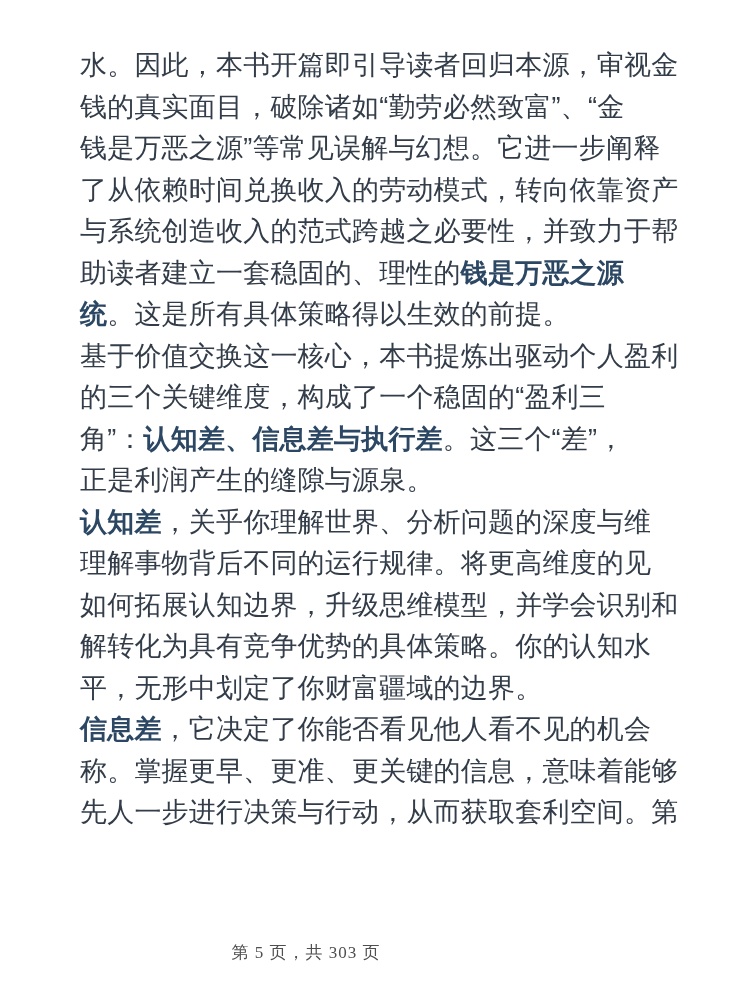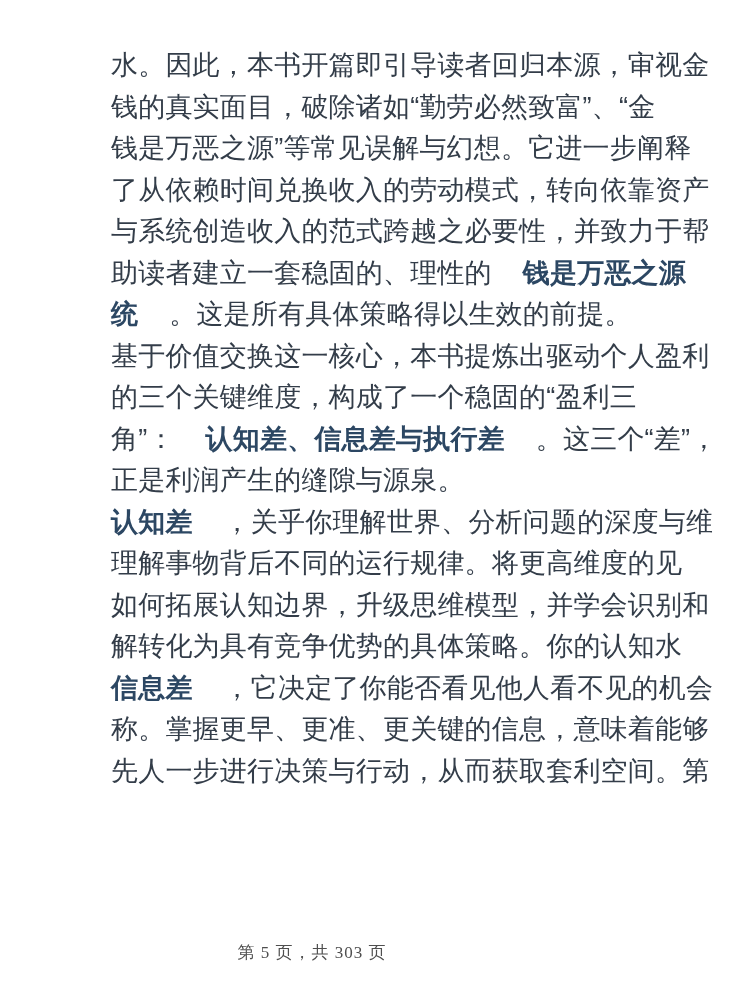--- a/index.html
+++ b/index.html
@@ -30,35 +30,36 @@
     color: var(--text-color, #333d49);
   }
   p.para {
     margin: 0;
     padding: 0;
   }
   .line {
     display: block;
     white-space: nowrap;
   }
-  .seg { font-weight: 400; margin-left: 31px; }
+  .seg { font-weight: 400; }
   .seg-bold {
     font-weight: 700;
     color: var(--bold-color, #2c4763);
   }
   #page-footer {
     position: absolute;
-    left: 12px;
+    left: 0;
     top: 941px;
     width: 600px;
     text-align: center;
     font-family: "Liberation Serif", "DejaVu Serif", serif;
     font-size: 17px;
     letter-spacing: 1px;
     color: var(--footer-color, #4f4f4f);
+    padding-left: 6px;
   }
 </style>
 </head>
 <body>
 
 <main id="page">
   <div id="text-block">
       <p class="para">
         <span class="line"><span class="seg">水。因此，本书开篇即引导读者回归本源，审视金</span></span>
         <span class="line"><span class="seg">钱的真实面目，破除诸如“勤劳必然致富”、“金</span></span>
@@ -72,20 +73,21 @@
         <span class="line"><span class="seg">基于价值交换这一核心，本书提炼出驱动个人盈利</span></span>
         <span class="line"><span class="seg">的三个关键维度，构成了一个稳固的“盈利三</span></span>
         <span class="line"><span class="seg">角”：</span><span class="seg seg-bold">认知差、信息差与执行差</span><span class="seg">。这三个“差”，</span></span>
         <span class="line"><span class="seg">正是利润产生的缝隙与源泉。</span></span>
       </p>
       <p class="para">
         <span class="line"><span class="seg seg-bold">认知差</span><span class="seg">，关乎你理解世界、分析问题的深度与维</span></span>
         <span class="line"><span class="seg">理解事物背后不同的运行规律。将更高维度的见</span></span>
         <span class="line"><span class="seg">如何拓展认知边界，升级思维模型，并学会识别和</span></span>
         <span class="line"><span class="seg">解转化为具有竞争优势的具体策略。你的认知水</span></span>
+        <span class="line"><span class="seg">平，无形中划定了你财富疆域的边界。</span></span>
       </p>
       <p class="para">
         <span class="line"><span class="seg seg-bold">信息差</span><span class="seg">，它决定了你能否看见他人看不见的机会</span></span>
         <span class="line"><span class="seg">称。掌握更早、更准、更关键的信息，意味着能够</span></span>
         <span class="line"><span class="seg">先人一步进行决策与行动，从而获取套利空间。第</span></span>
       </p>
     </div>
   <footer id="page-footer">
     <span>第 5 页，共 303 页</span>
   </footer>

